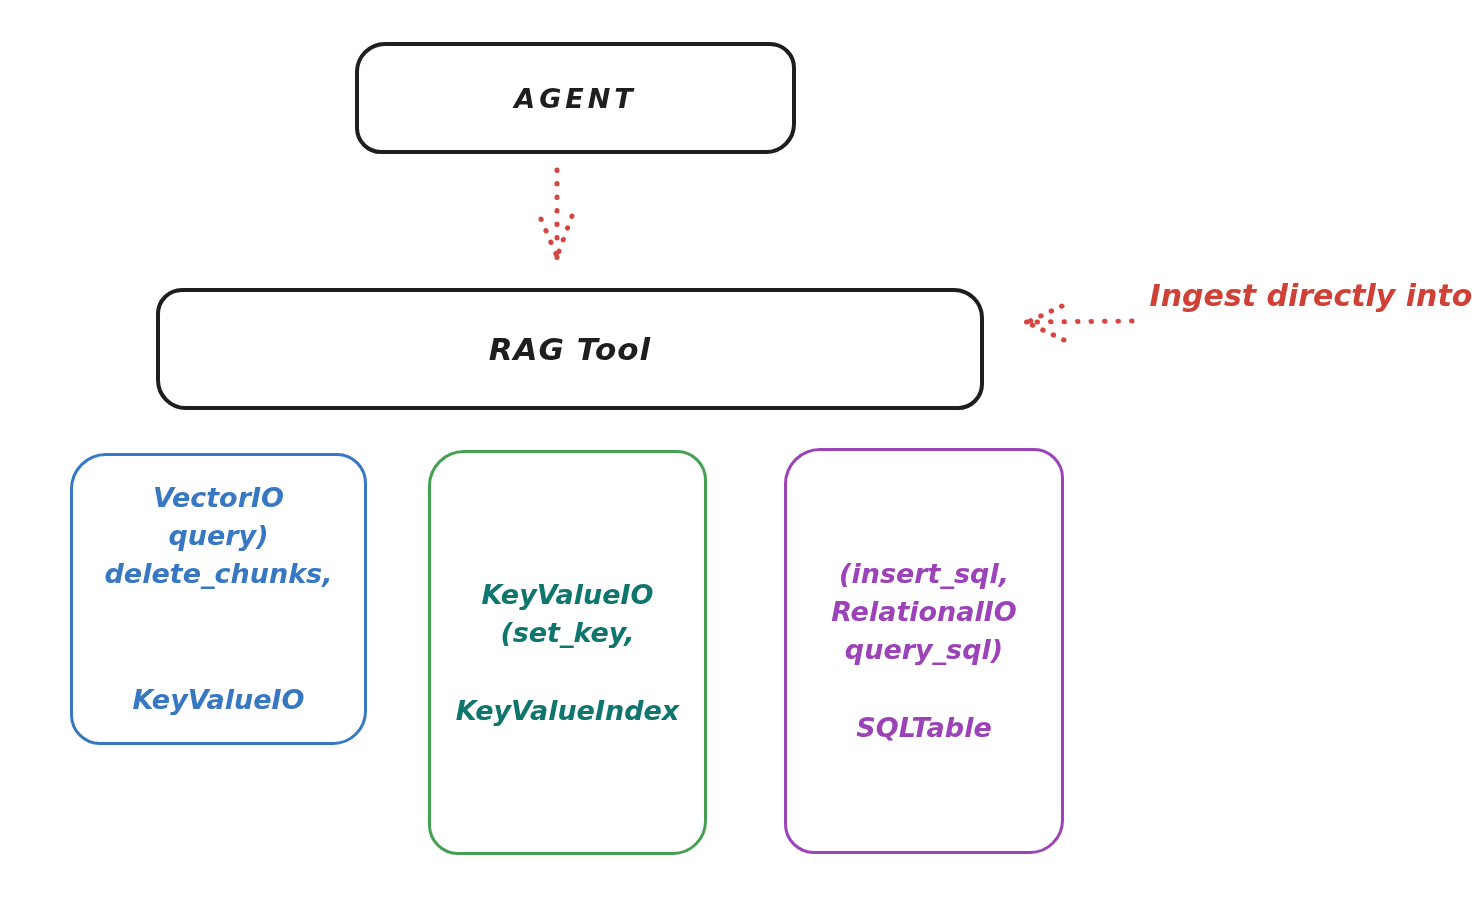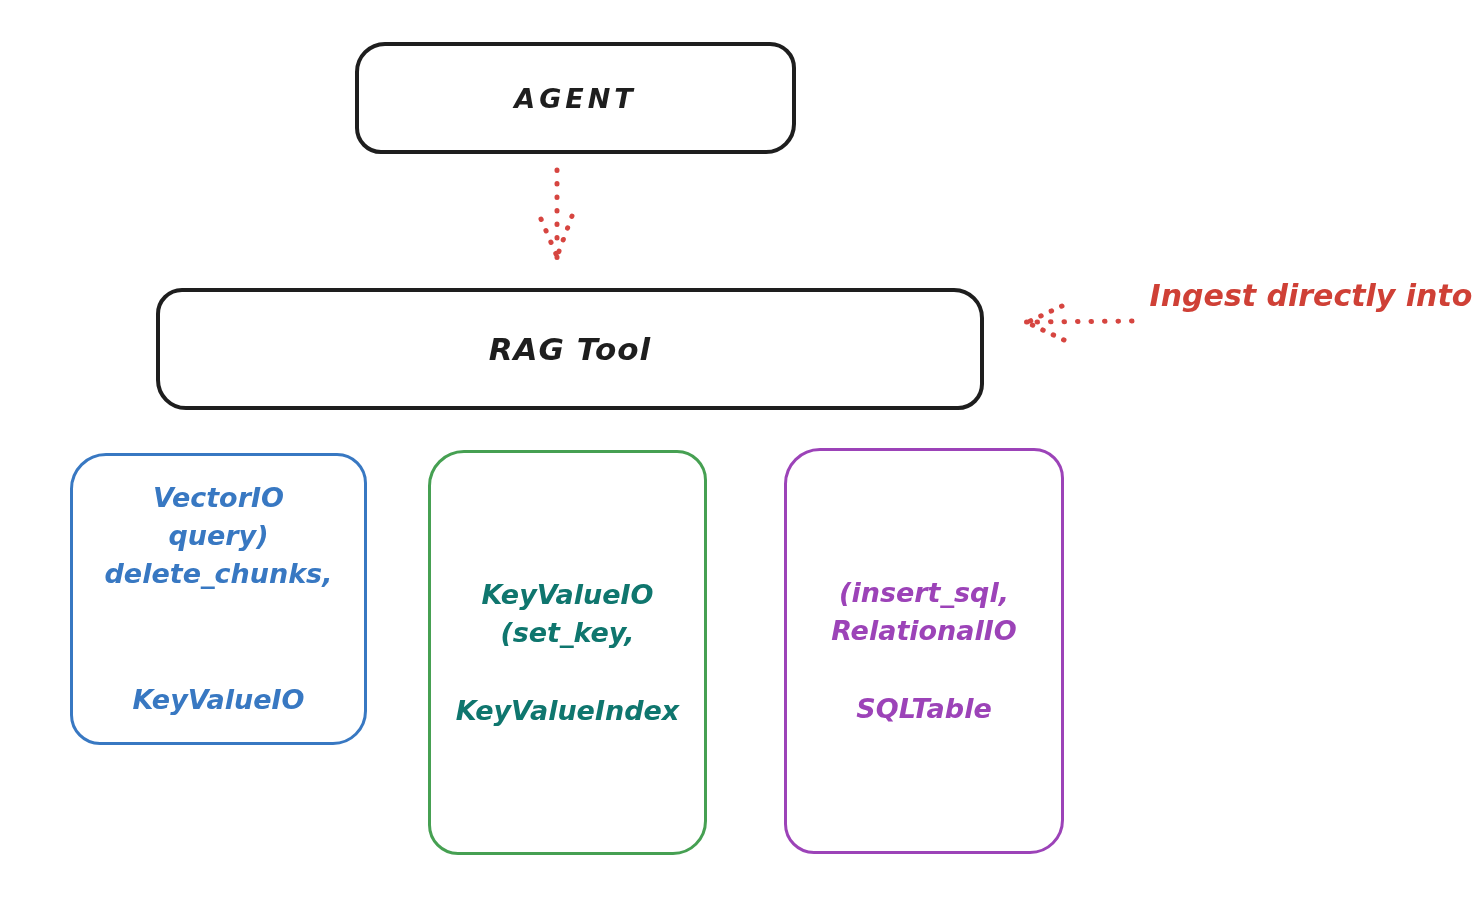--- a/index.html
+++ b/index.html
@@ -159,17 +159,18 @@
       <div>KeyValueIO</div>
       <div>(set_key,</div>
     </div>
     <div class="index-label">KeyValueIndex</div>
   </div>
 
   <div class="node io-box io-purple">
     <div>
       <div>(insert_sql,</div>
       <div>RelationalIO</div>
+      <div>query_sql)</div>
     </div>
     <div class="index-label">SQLTable</div>
   </div>
 
 </div>
 
 </body></html>

